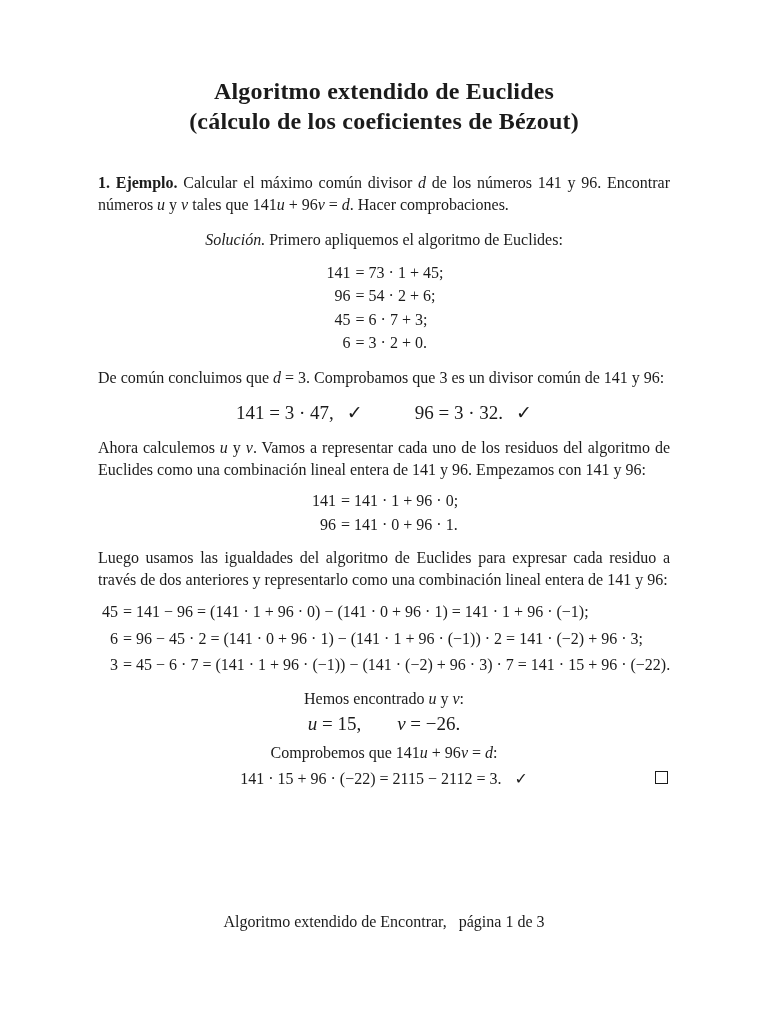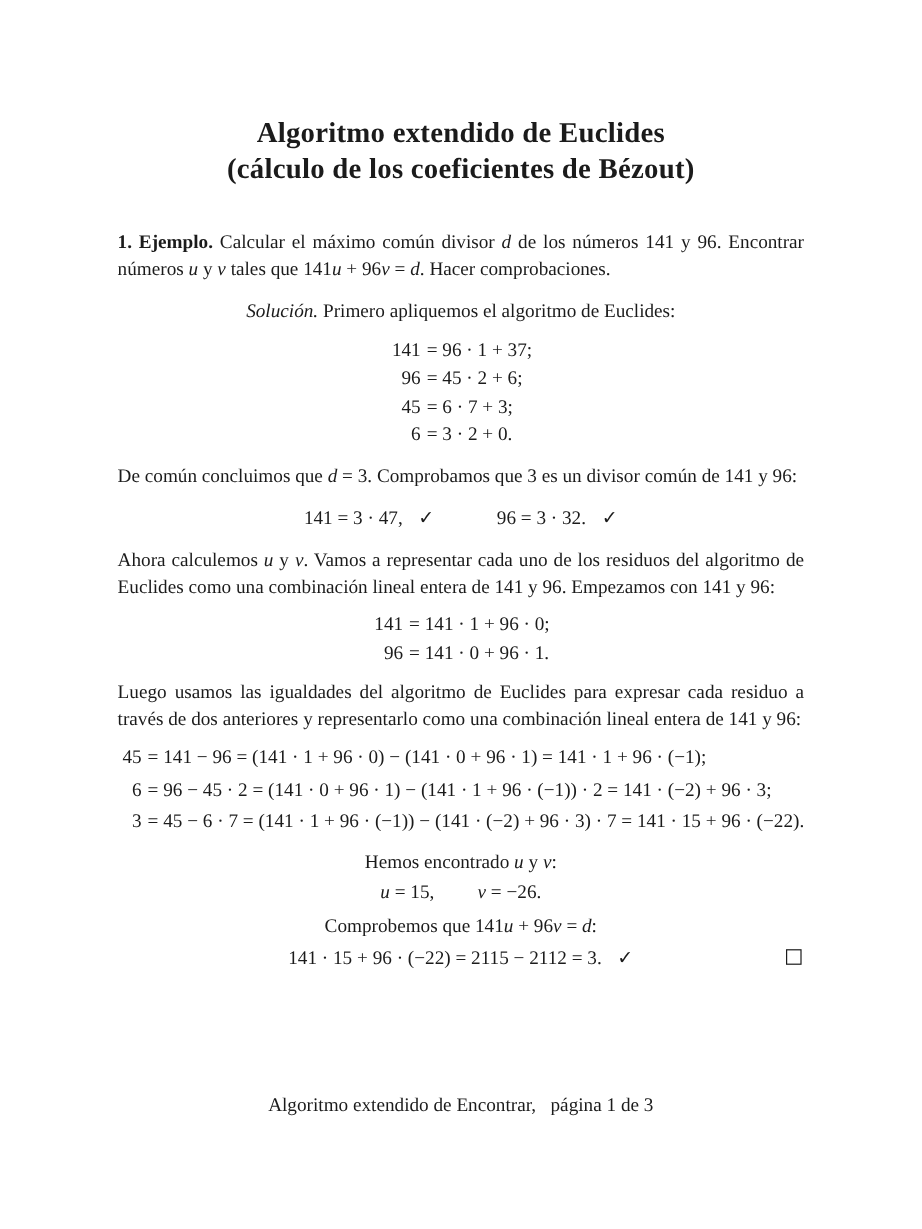--- a/index.html
+++ b/index.html
@@ -9,21 +9,21 @@
     width: 768px;
     height: 1024px;
     background: #ffffff;
     color: #1b1b1b;
     font-family: "Liberation Serif", "DejaVu Serif", serif;
     overflow: hidden;
   }
   .content {
     width: 572px;
     margin: 0 auto;
-    padding-top: 96px;
+    padding-top: 76px;
   }
   .doc-title {
     margin: 0;
     font-size: 24px;
     line-height: 30px;
     font-weight: 700;
     text-align: center;
     letter-spacing: 0.2px;
   }
   .para {
@@ -50,21 +50,21 @@
   }
   .eq-block.wide { line-height: 26.5px; margin-top: 9px; }
   .eq-block.start { margin-top: 9px; }
   .eq-row { white-space: nowrap; }
   .eq-lhs { display: inline-block; text-align: right; }
   .eq-lhs.w26 { width: 26px; }
   .eq-lhs.w20 { width: 20px; }
   .eq-rhs { margin-left: 5px; }
   .center-line {
     margin: 14px 0 0 0;
-    font-size: 16px;
+    font-size: 19px;
     line-height: 22px;
     text-align: center;
   }
   .center-line.uv { margin-top: 4px; }
   .check-mark { margin-left: 13px; }
   .gap-group { margin-left: 52px; }
   .gap-v { margin-left: 36px; }
   .final-line {
     position: relative;
     margin-top: 4px;
@@ -102,24 +102,24 @@
       <span>Algoritmo extendido de Euclides</span><br>
       <span>(cálculo de los coeficientes de Bézout)</span>
     </h1>
 
     <p class="para mt-p1"><span class="seg-b">1. Ejemplo.</span><span> Calcular el máximo común divisor </span><span class="seg-i">d</span><span> de los números 141 y 96. Encontrar números </span><span class="seg-i">u</span><span> y </span><span class="seg-i">v</span><span> tales que 141</span><span class="seg-i">u</span><span> + 96</span><span class="seg-i">v</span><span> = </span><span class="seg-i">d</span><span>. Hacer comprobaciones.</span></p>
 
     <p class="para single mt-sol"><span class="seg-i">Solución.</span><span>  Primero apliquemos el algoritmo de Euclides:</span></p>
 
     <div class="eq-block">
       <div class="eq-row">
-        <span class="eq-lhs w26">141</span><span class="eq-rhs">= 96 · 1 + 37;</span>
+        <span class="eq-lhs w26">141</span><span class="eq-rhs">= 73 · 1 + 45;</span>
       </div>
       <div class="eq-row">
-        <span class="eq-lhs w26">96</span><span class="eq-rhs">= 45 · 2 + 6;</span>
+        <span class="eq-lhs w26">96</span><span class="eq-rhs">= 54 · 2 + 6;</span>
       </div>
       <div class="eq-row">
         <span class="eq-lhs w26">45</span><span class="eq-rhs">= 6 · 7 + 3;</span>
       </div>
       <div class="eq-row">
         <span class="eq-lhs w26">6</span><span class="eq-rhs">= 3 · 2 + 0.</span>
       </div>
     </div>
 
     <p class="para mt-concl"><span>De común concluimos que </span><span class="seg-i">d</span><span> = 3. Comprobamos que 3 es un divisor común de 141 y 96:</span></p>

